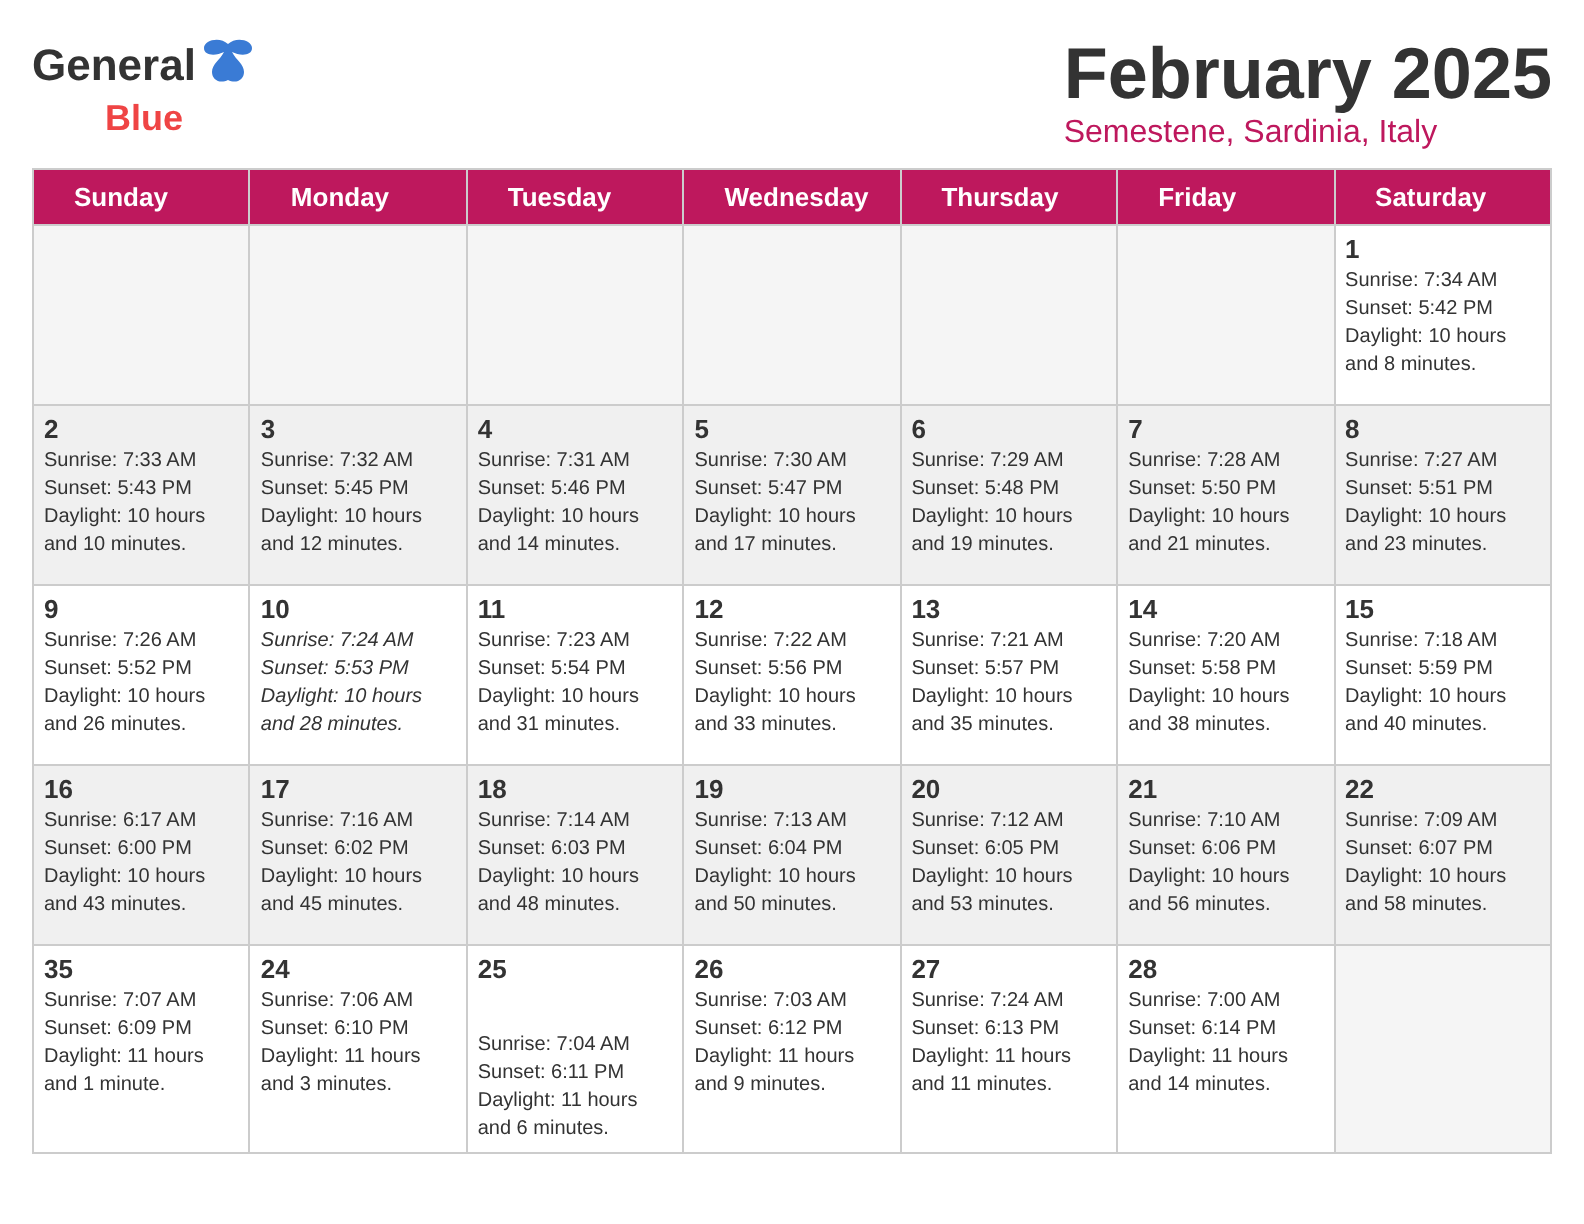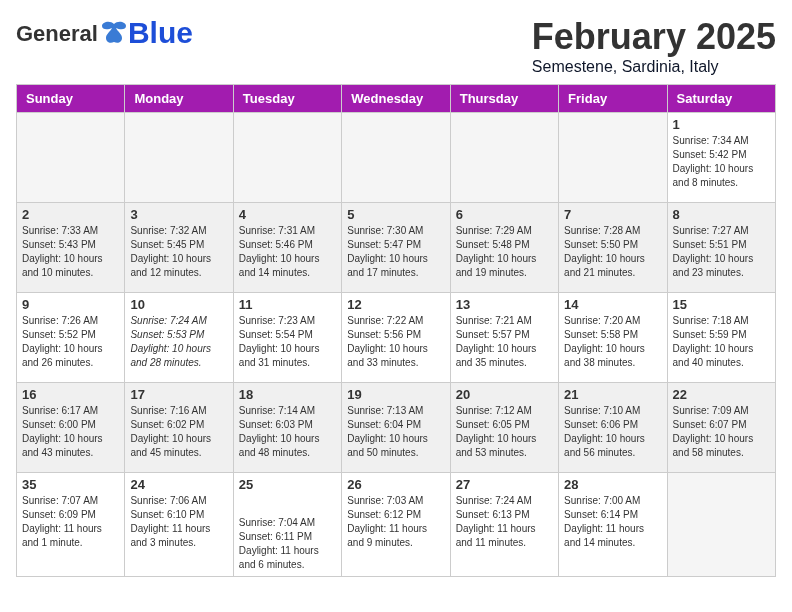--- a/index.html
+++ b/index.html
@@ -11,57 +11,57 @@
       padding: 16px;
     }
     .header-area {
       display: flex;
       justify-content: space-between;
       align-items: flex-start;
       margin-bottom: 8px;
     }
     .logo {
       display: flex;
-      flex-direction: row;
-      align-items: flex-end;
+      flex-direction: column;
+      align-items: center;
     }
     .logo-general {
       font-size: 22px;
       font-weight: bold;
       color: #333;
     }
     .logo-blue {
-      font-size: 30px;
+      font-size: 18px;
       font-weight: bold;
-      color: #1d4ed8;
+      color: #ef4444;
     }
     .logo-line {
       display: flex;
       align-items: center;
     }
     .title-area {
     }
     .month-title {
       font-size: 36px;
       font-weight: bold;
       color: #333;
     }
     .location-title {
       font-size: 16px;
-      color: #0f172a;
+      color: #be185d;
     }
     .calendar {
       width: 100%;
       border-collapse: collapse;
       table-layout: fixed;
     }
     .calendar th {
-      background: #a21caf;
+      background: #be185d;
       color: #fff;
-      padding: 6px 9px;
+      padding: 6px 20px;
       text-align: left;
       font-size: 13px;
       border: 1px solid #ccc;
     }
     .calendar td {
       border: 1px solid #ccc;
       vertical-align: top;
       padding: 4px 5px;
       font-size: 11px;
       color: #333;

